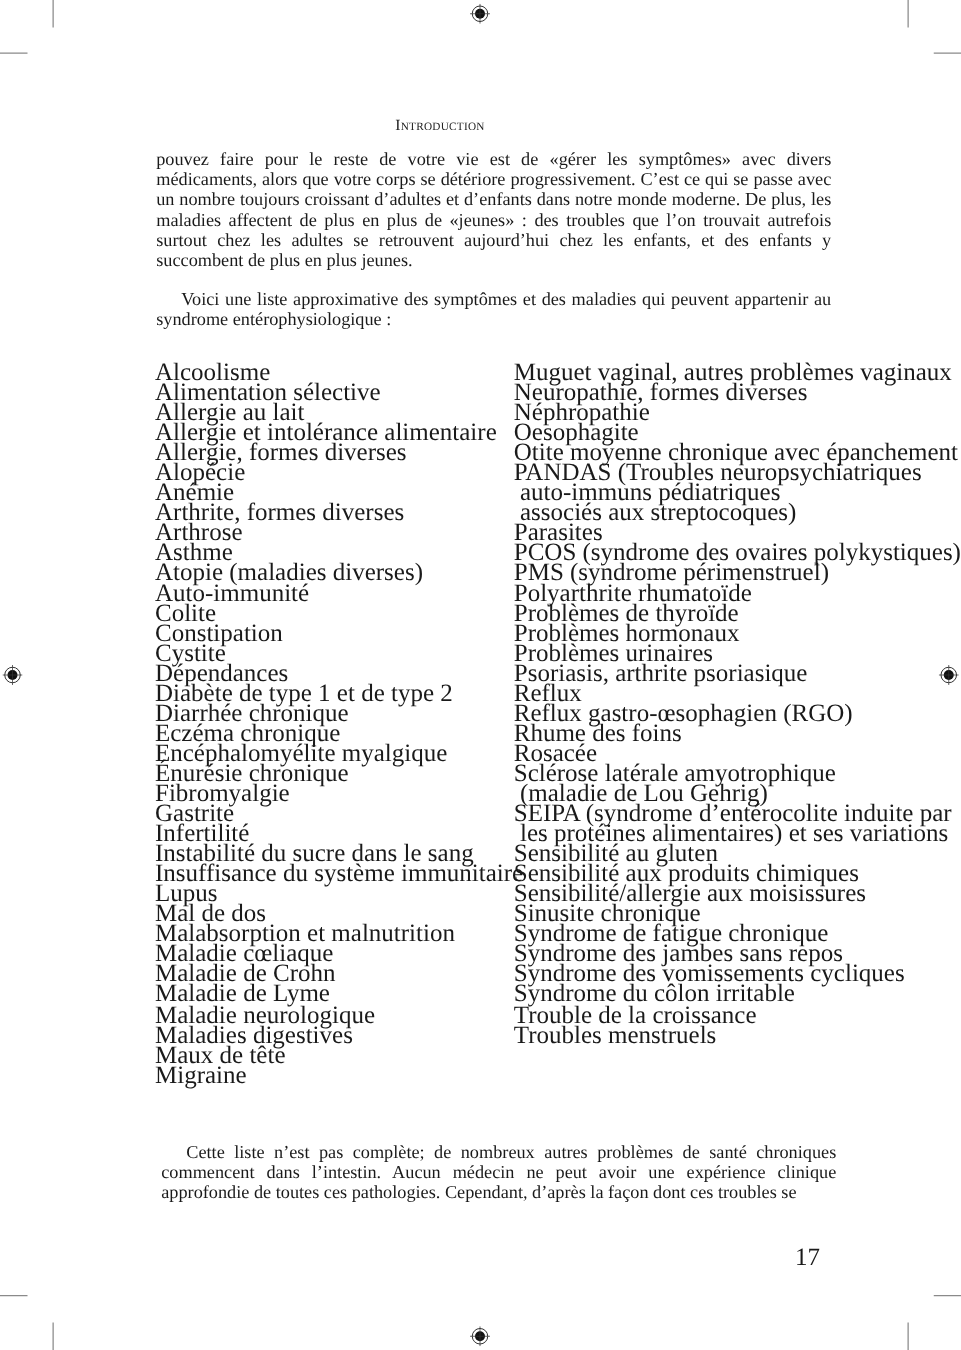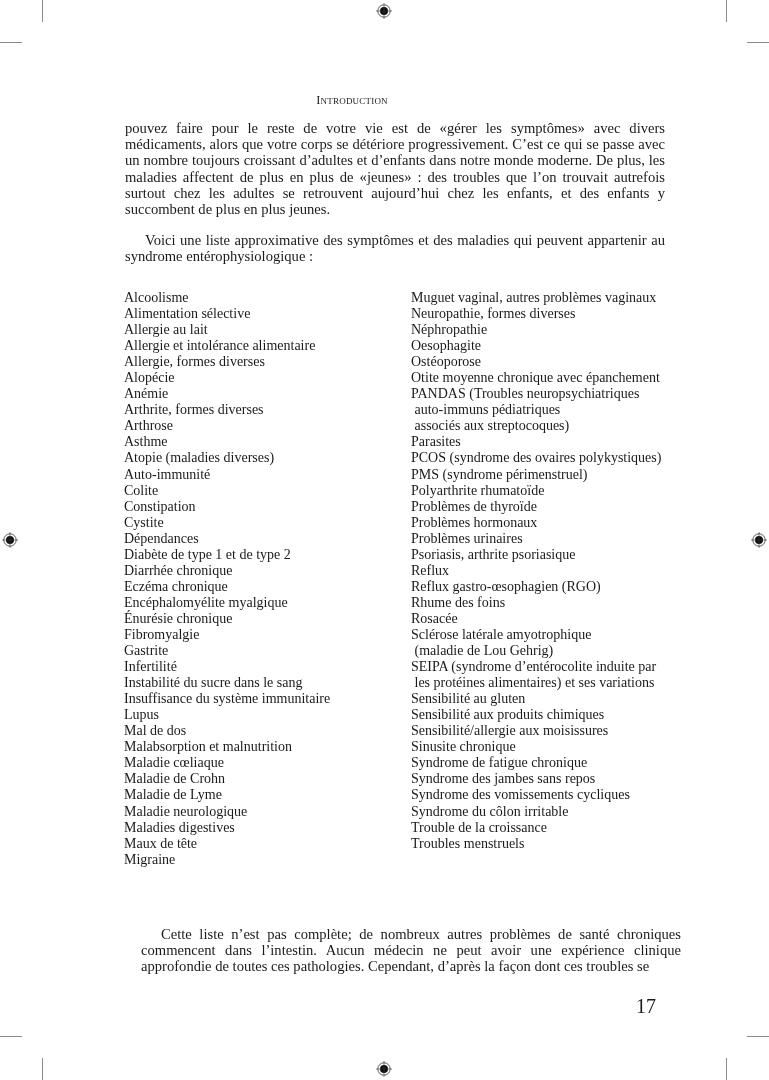--- a/index.html
+++ b/index.html
@@ -17,21 +17,21 @@
       font-size: 12.5px; font-variant: small-caps; letter-spacing: 0.2px; color: #222;
     }
     .body-text {
       position: absolute; left: 125px; width: 540px;
       font-size: 14.6px; line-height: 16.2px; text-align: justify;
       hyphens: none;
     }
     .p1 { top: 120px; }
     .p2 { top: 232px; text-indent: 20px; }
     .p3 { top: 910px; text-indent: 20px; }
-    .col { position: absolute; font-size: 14px; line-height: 16.05px; }
+    .col { position: absolute; font-size: 20px; line-height: 16.05px; }
     .col.left { left: 124px; top: 290px; width: 280px; }
     .col.right { left: 411px; top: 290px; width: 270px; }
     .col div { white-space: pre; }
     .page-number {
       position: absolute; top: 995px; left: 636px; font-size: 20px;
     }
   </style>
 </head>
 <body>
 
@@ -110,21 +110,20 @@
     <div>Maladie neurologique</div>
     <div>Maladies digestives</div>
     <div>Maux de tête</div>
     <div>Migraine</div>
   </div>
 <div class="col right" id="list-right">
     <div>Muguet vaginal, autres problèmes vaginaux</div>
     <div>Neuropathie, formes diverses</div>
     <div>Néphropathie</div>
     <div>Oesophagite</div>
-    <div>Ostéoporose</div>
     <div>Otite moyenne chronique avec épanchement</div>
     <div>PANDAS (Troubles neuropsychiatriques</div>
     <div> auto-immuns pédiatriques</div>
     <div> associés aux streptocoques)</div>
     <div>Parasites</div>
     <div>PCOS (syndrome des ovaires polykystiques)</div>
     <div>PMS (syndrome périmenstruel)</div>
     <div>Polyarthrite rhumatoïde</div>
     <div>Problèmes de thyroïde</div>
     <div>Problèmes hormonaux</div>
@@ -143,15 +142,15 @@
     <div>Sensibilité/allergie aux moisissures</div>
     <div>Sinusite chronique</div>
     <div>Syndrome de fatigue chronique</div>
     <div>Syndrome des jambes sans repos</div>
     <div>Syndrome des vomissements cycliques</div>
     <div>Syndrome du côlon irritable</div>
     <div>Trouble de la croissance</div>
     <div>Troubles menstruels</div>
   </div>
 
-<p class="body-text p3" style="margin:16px;">Cette liste n’est pas complète; de nombreux autres problèmes de santé chroniques commencent dans l’intestin. Aucun médecin ne peut avoir une expérience clinique approfondie de toutes ces pathologies. Cependant, d’après la façon dont ces troubles se</p>
+<p class="body-text p3" style="margin:4px;">Cette liste n’est pas complète; de nombreux autres problèmes de santé chroniques commencent dans l’intestin. Aucun médecin ne peut avoir une expérience clinique approfondie de toutes ces pathologies. Cependant, d’après la façon dont ces troubles se</p>
 
 <div class="page-number">17</div>
 
 </body></html>

